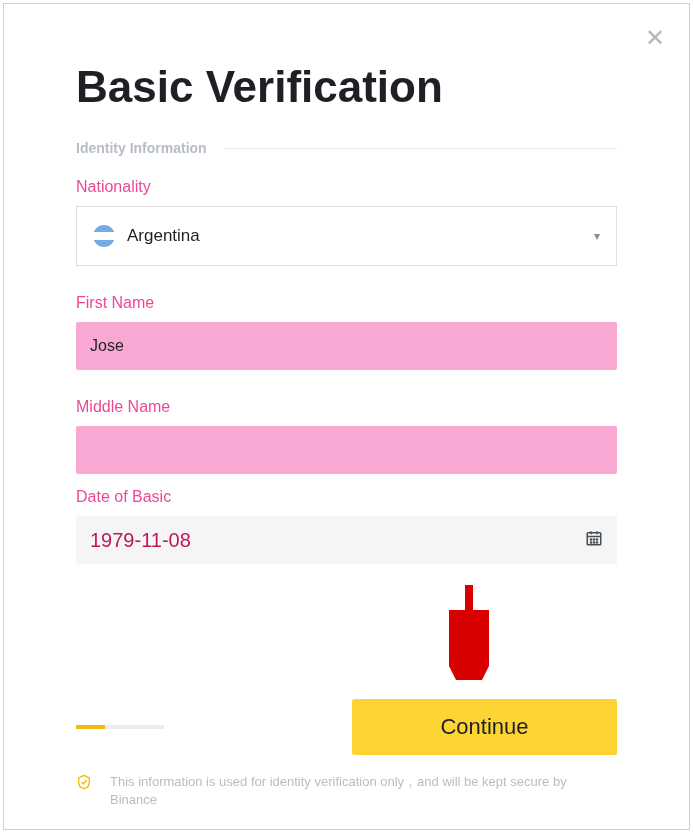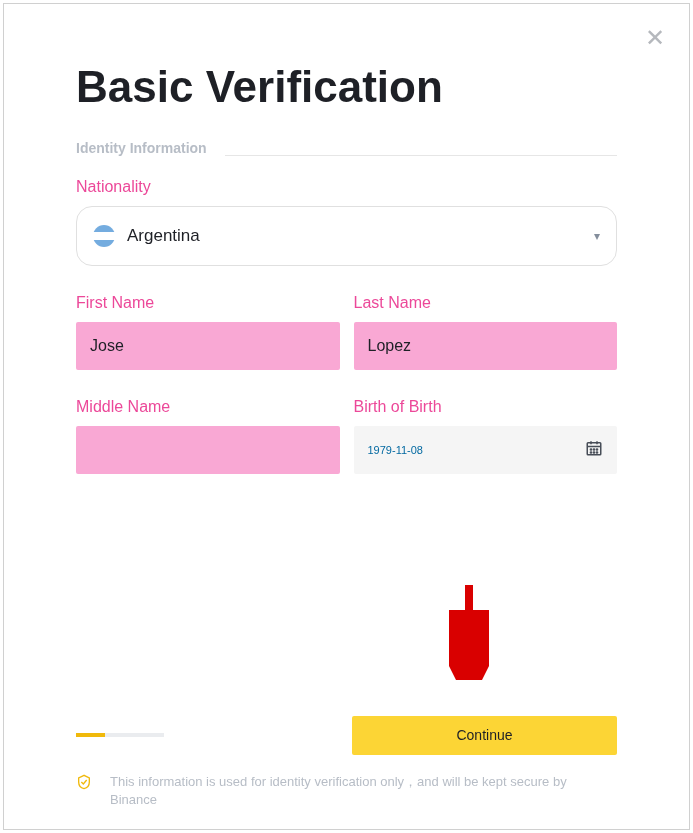--- a/index.html
+++ b/index.html
@@ -33,21 +33,21 @@
     }
     .title {
       font-size: 44px;
       font-weight: 600;
       color: #1e2026;
       margin-top: 38px;
       margin-bottom: 28px;
     }
     .section-header {
       display: flex;
-      align-items: flex-end;
+      align-items: center;
       margin-bottom: 22px;
     }
     .section-label {
       font-size: 14px;
       color: #b7bdc6;
       font-weight: 600;
       margin-right: 18px;
       white-space: nowrap;
     }
     .section-line {
@@ -56,21 +56,21 @@
       background: #e6e6e6;
     }
     .field-label {
       font-size: 16px;
       color: #ec4899;
       margin-bottom: 10px;
       display: block;
     }
     .select-wrap {
       border: 1px solid #e0e0e0;
-      border-radius: 16px;
+      border-radius: 0;
       height: 60px;
       display: flex;
       align-items: center;
       padding: 0 16px;
       cursor: pointer;
       margin-bottom: 28px;
       background: #fff;
     }
     .flag {
       width: 22px;
@@ -87,20 +87,21 @@
       flex: 1;
     }
     .chevron {
       color: #848e9c;
       font-size: 12px;
     }
     .row {
       display: flex;
       gap: 14px;
       margin-bottom: 28px;
+      flex-direction: column;
     }
     .col {
       flex: 1;
     }
     .text-input {
       width: 100%;
       height: 48px;
       background: #f9a8d4;
       border: none;
       border-radius: 2px;
@@ -112,22 +113,22 @@
     .date-wrap {
       position: relative;
     }
     .date-input {
       width: 100%;
       height: 48px;
       background: #f5f5f5;
       border: none;
       border-radius: 2px;
       padding: 0 14px;
-      font-size: 11px;
-      color: #0369a1;
+      font-size: 20px;
+      color: #be185d;
       outline: none;
     }
     .calendar-icon {
       position: absolute;
       right: 14px;
       top: 50%;
       transform: translateY(-50%);
       color: #474d57;
       pointer-events: none;
     }
@@ -152,22 +153,22 @@
     .progress-seg {
       flex: 1;
       height: 100%;
     }
     .progress-seg.active { background: #f0b90b; }
     .progress-seg.inactive { background: #eaecef; }
     .continue-btn {
       background: #fcd535;
       border: none;
       width: 265px;
-      height: 39px;
-      font-size: 14px;
+      height: 56px;
+      font-size: 22px;
       font-weight: 500;
       color: #1e2026;
       cursor: pointer;
       border-radius: 2px;
     }
     .disclaimer {
       display: flex;
       align-items: flex-start;
       gap: 18px;
       font-size: 13px;
@@ -206,33 +207,29 @@
     <div class="flag"></div>
     <span class="select-value">Argentina</span>
     <span class="chevron">▾</span>
   </div>
 
   <div class="row">
     <div class="col">
       <label class="field-label">First Name</label>
       <input class="text-input" type="text" value="Jose" style="">
     </div>
-    <div class="col">
-      <label class="field-label">Last Name</label>
-      <input class="text-input" type="text" value="Lopez" style="">
-    </div>
   </div>
 
   <div class="row">
     <div class="col">
       <label class="field-label">Middle Name</label>
       <input class="text-input" type="text" value="" style="">
     </div>
     <div class="col">
-      <label class="field-label">Birth of Birth</label>
+      <label class="field-label">Date of Basic</label>
       <div class="date-wrap">
         <input class="date-input" type="text" value="1979-11-08" style="">
         <span class="calendar-icon">
           <svg width="18" height="18" viewBox="0 0 24 24" fill="none" stroke="currentColor" stroke-width="2">
             <rect x="3" y="5" width="18" height="16" rx="1"></rect>
             <line x1="3" y1="10" x2="21" y2="10"></line>
             <line x1="8" y1="3" x2="8" y2="7"></line>
             <line x1="16" y1="3" x2="16" y2="7"></line>
             <circle cx="8" cy="14" r="0.8" fill="currentColor"></circle>
             <circle cx="12" cy="14" r="0.8" fill="currentColor"></circle>

